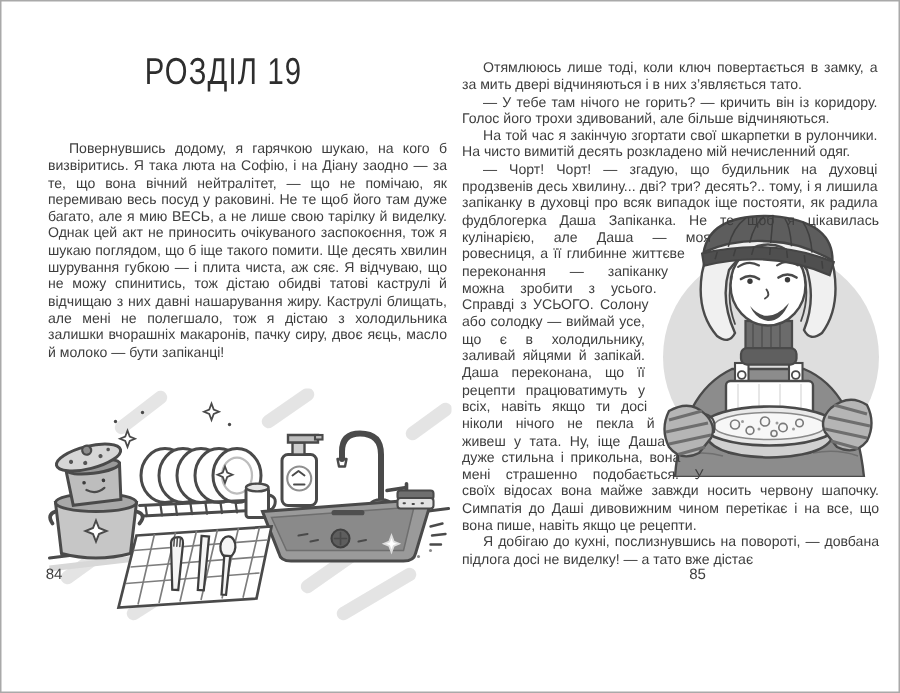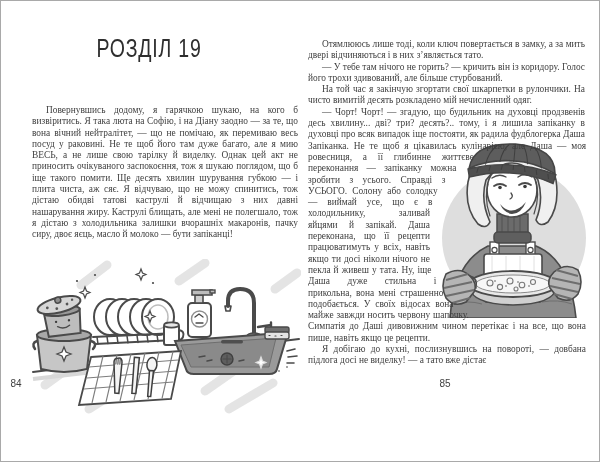--- a/index.html
+++ b/index.html
@@ -1,38 +1,38 @@
 <!DOCTYPE html>
 <html><head>
 <meta charset="utf-8">
 <style>
   html,body{margin:0;padding:0;background:#ffffff;}
   .spread{
     position:relative;width:600px;height:462px;background:#ffffff;
     border:1px solid #a9a9a9;box-sizing:border-box;overflow:hidden;
     font-family:"Liberation Sans","DejaVu Sans",sans-serif;color:#3e3e3e;
   }
-  .page{position:absolute;top:0;height:414px;}
+  .page{position:absolute;top:0;height:414px;padding-left:40px;}
   .page-left{left:0;width:300px;}
   .page-right{left:300px;width:300px;}
 
   .chapter-title{
     position:absolute;top:33px;left:30px;width:236px;margin:0;
     text-align:center;font-size:25px;font-weight:400;color:#2e2e2e;
     text-transform:uppercase;transform:scaleX(0.78);transform-origin:center;
     letter-spacing:1px;
   }
 
   .body-text{
     position:absolute;text-align:justify;font-size:9.4px;line-height:11.3px;
     color:#3e3e3e;
   }
-  .body-text p{margin:0;text-indent:14px;font-family:Liberation Serif, serif;}
-
-  .left-body{left:31px;top:104px;width:266px;}
+  .body-text p{margin:0;text-indent:14px;}
+
+  .left-body{left:31px;top:92px;width:266px;}
   .right-body{left:7px;top:38px;width:278px;}
 
   .sink-illustration{position:absolute;left:28px;top:258px;}
 
   .float-spacer{float:right;width:1px;height:99px;}
   .girl-float{
     float:right;clear:right;width:152px;height:180px;margin-left:4px;
     shape-outside:circle(80px at 80px 100px);shape-margin:3px;
   }
 
@@ -264,21 +264,21 @@
               <path d="M144 132 Q150 144 144 156 Q136 166 124 160 L116 150 Q112 142 120 134 Q132 124 144 132 Z" fill="#b5b5b5" stroke="#4a4a4a" stroke-width="1.6"></path>
               <g stroke="#6e6e6e" stroke-width="2" fill="none">
                 <path d="M144 138 L122 132 M146 146 L118 140 M144 154 L116 148 M138 161 L120 156"></path>
               </g>
             </g>
           </g>
         </svg>
       </div>
 
       <p>Отямлююсь лише тоді, коли ключ повертається в замку, а за мить двері відчиняються і в них з’являється тато.</p>
-      <p>— У тебе там нічого не горить? — кричить він із коридору. Голос його трохи здивований, але більше стурбований.</p>
+      <p>— У тебе там нічого не горить? — кричить він із коридору. Голос його трохи здивований, але більше відчиняються.</p>
       <p>На той час я закінчую згортати свої шкарпетки в рулончики. На чисто вимитій десять розкладено мій нечисленний одяг.</p>
       <p>— Чорт! Чорт! — згадую, що будильник на духовці продзвенів десь хвилину... дві? три? десять?.. тому, і я лишила запіканку в духовці про всяк випадок іще постояти, як радила фудблогерка Даша Запіканка. Не те щоб я цікавилась кулінарією, але Даша — моя ровесниця, а її глибинне життєве переконання — запіканку можна зробити з усього. Справді з УСЬОГО. Солону або солодку — виймай усе, що є в холодильнику, заливай яйцями й запікай. Даша переконана, що її рецепти працюватимуть у всіх, навіть якщо ти досі ніколи нічого не пекла й живеш у тата. Ну, іще Даша дуже стильна і прикольна, вона мені страшенно подобається. У своїх відосах вона майже завжди носить червону шапочку. Симпатія до Даші дивовижним чином перетікає і на все, що вона пише, навіть якщо це рецепти.</p>
       <p>Я добігаю до кухні, послизнувшись на повороті, — довбана підлога досі не виделку! — а тато вже дістає</p>
     </div>
 
     <div class="page-number right">85</div>
   </div>
 
 </div>
 

